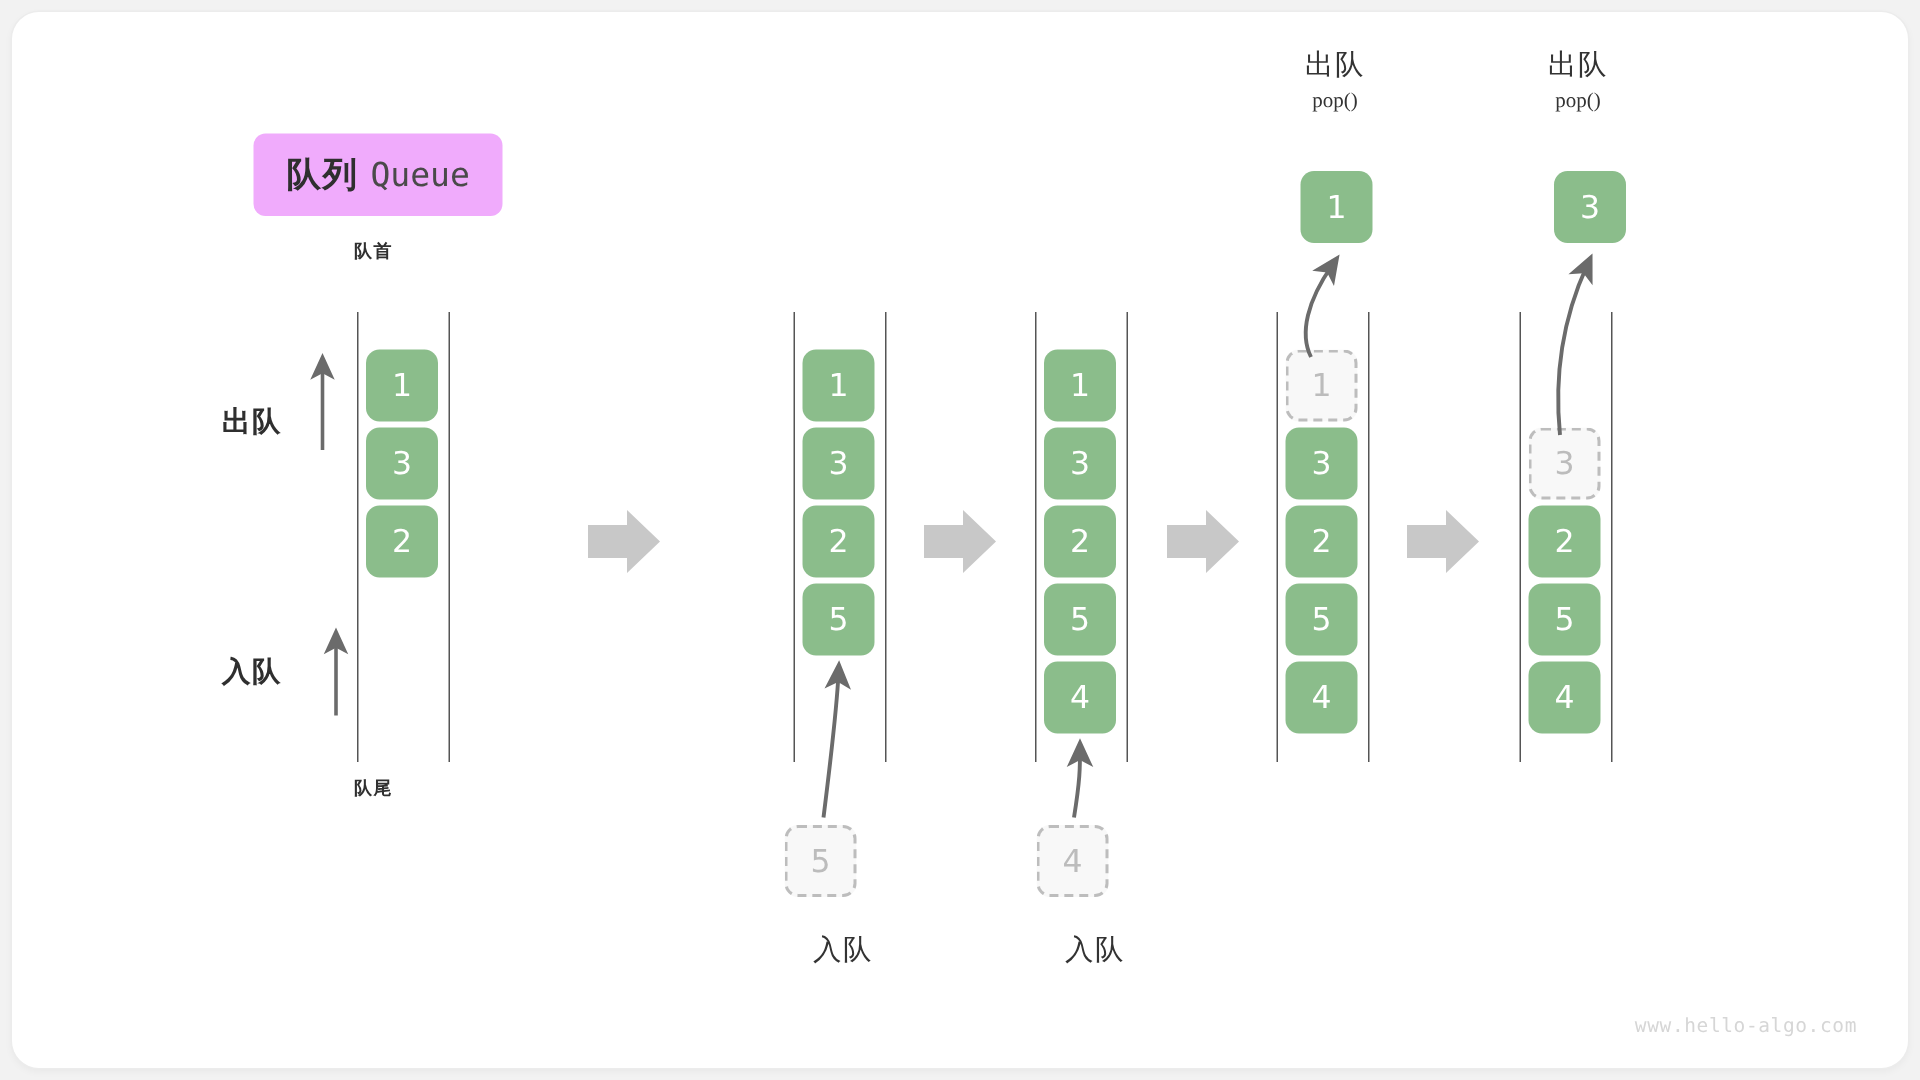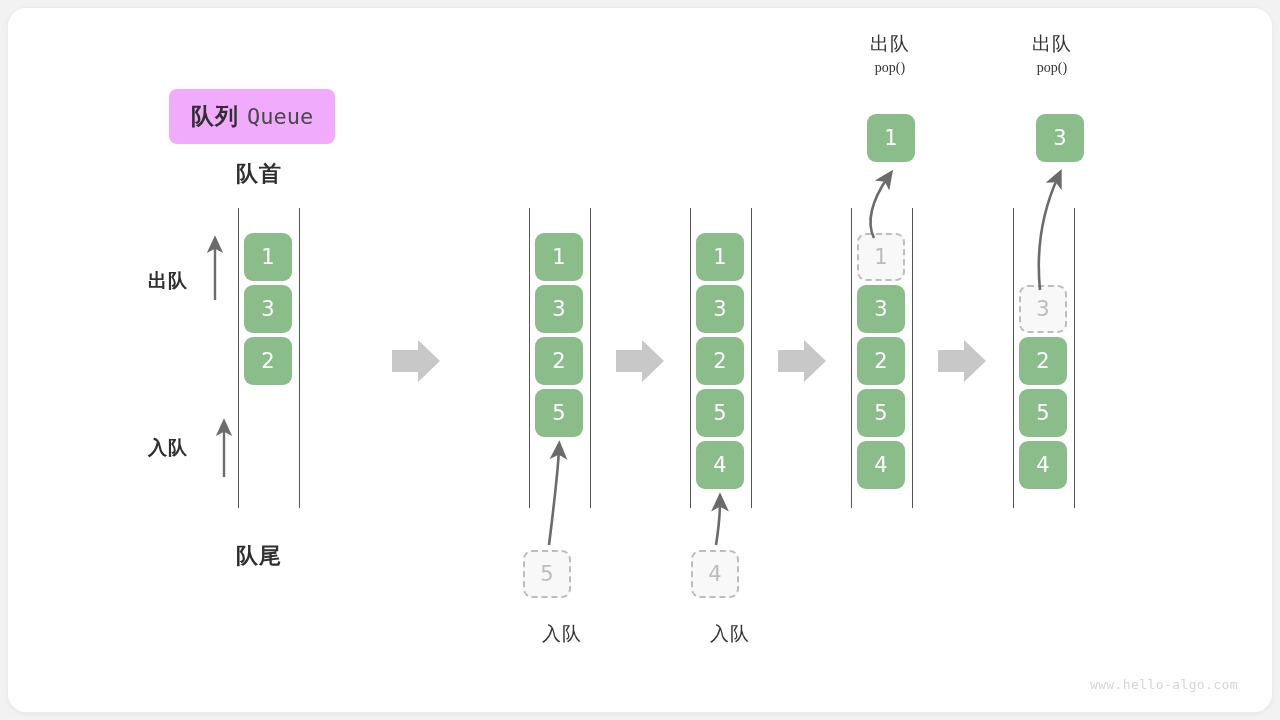--- a/index.html
+++ b/index.html
@@ -49,21 +49,21 @@
   #title-badge .en {
     font-family: "DejaVu Sans Mono", "Liberation Mono", monospace;
     font-size: 22px;
     color: #4a4a4a;
     margin-left: 8px;
   }
 
   
   .hdr-label {
     position: absolute;
-    font-size: 22px;
+    font-size: 12px;
     font-weight: bold;
     color: #2f2f2f;
     letter-spacing: 1px;
     white-space: nowrap;
   }
   .side-label {
     position: absolute;
     font-size: 19px;
     font-weight: bold;
     color: #2f2f2f;
@@ -145,21 +145,21 @@
 <body>
 
 <div id="stage">
   <div id="card"></div>
 
   <div id="title-badge">
     <span class="cn">队列</span><span class="en">Queue</span>
   </div>
 
   <div class="hdr-label" style="left:236px; top:159px;">队首</div>
-  <div class="hdr-label" style="left:236px; top:541px;">队尾</div>
+  <div class="hdr-label" style="left:236px; top:517px;">队尾</div>
 
   <div class="side-label" style="left:148px; top:268px;">出队</div>
   <div class="side-label" style="left:148px; top:435px;">入队</div>
 
   <div class="rail" style="left:238px; top:208px; height:300px;"></div>
   <div class="rail" style="left:299px; top:208px; height:300px;"></div>
 
   <div class="rail" style="left:529px; top:208px; height:300px;"></div>
   <div class="rail" style="left:590px; top:208px; height:300px;"></div>
 

